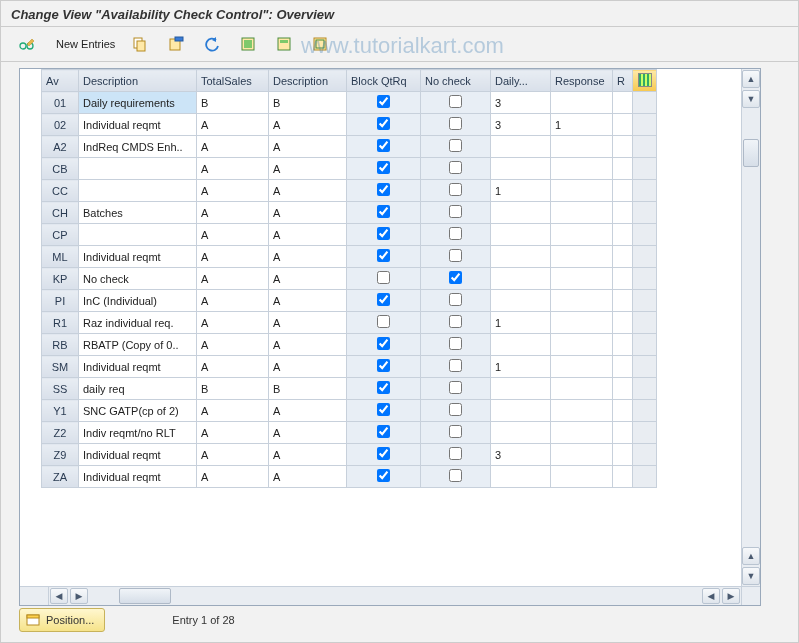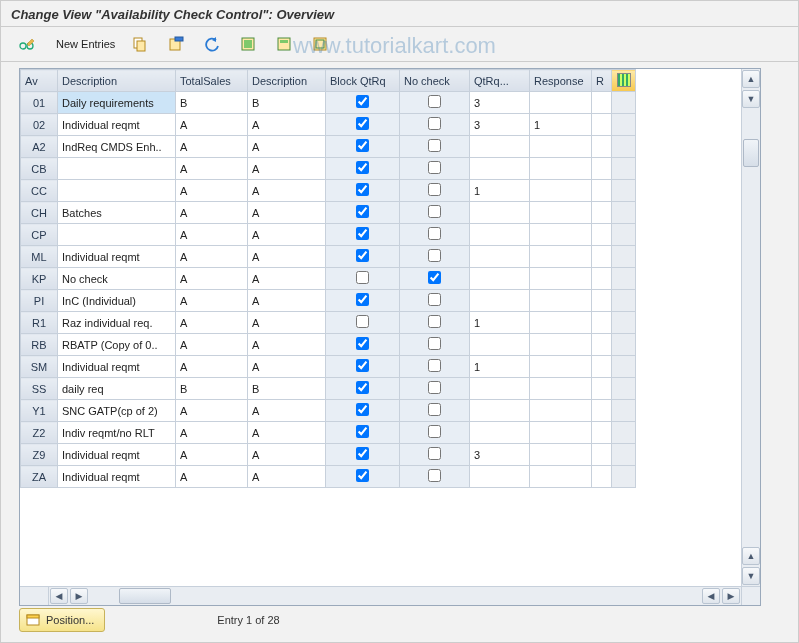--- a/index.html
+++ b/index.html
@@ -45,21 +45,21 @@
     height: 22px;
     min-width: 22px;
     padding: 0 4px;
     border: 1px solid transparent;
     border-radius: 3px;
     cursor: pointer;
   }
   .tool-btn .lbl { margin-left:4px; }
   .watermark {
     position: absolute;
-    left: 292px;
+    left: 300px;
     top: 32px;
     font-size: 22px;
     font-family: "Comic Sans MS", cursive, sans-serif;
     color: rgba(70,130,180,0.35);
     pointer-events: none;
   }
   
   .table-frame {
     margin: 6px 10px 0 18px;
     width: 740px;
@@ -67,20 +67,21 @@
     background: #fff;
     border: 1px solid #9aa9bb;
     position: relative;
     display: flex;
     flex-direction: column;
   }
   .grid-wrap {
     flex: 1 1 auto;
     display: flex;
     overflow: hidden;
+    margin-left: 21px;
   }
   table {
     border-collapse: collapse;
     table-layout: fixed;
     font-size: 11px;
   }
   th, td {
     border: 1px solid #c7d0db;
     height: 21px;
     padding: 0 4px;
@@ -176,21 +177,21 @@
   .cfg-icon {
     display:inline-block; width:12px; height:12px;
     background: repeating-linear-gradient(90deg,#3a6,#3a6 2px,#cf6 2px,#cf6 4px);
     border:1px solid #888;
   }
   .footer {
     position: absolute;
     left: 18px; bottom: 10px;
     display: flex;
     align-items: center;
-    gap: 112px;
+    gap: 67px;
   }
   .position-btn {
     display: flex;
     align-items: center;
     gap: 6px;
     height: 22px;
     padding: 0 10px 0 6px;
     background: linear-gradient(#fff7cf,#f6e38a);
     border: 1px solid #c7b25a;
     border-radius: 3px;
@@ -282,21 +283,21 @@
               <col class="col-cfg">
           </colgroup>
           <thead>
             <tr>
               <th>Av</th>
               <th>Description</th>
               <th>TotalSales</th>
               <th>Description</th>
               <th>Block QtRq</th>
               <th>No check</th>
-              <th>QtRq...</th>
+              <th>Daily...</th>
               <th>Response</th>
               <th>R</th>
               <th class="cfg-head">
                 <span class="cfg-icon"></span>
               </th>
             </tr>
           </thead>
           <tbody id="tbody">
           <tr>
                 <td class="row-head">01</td>

